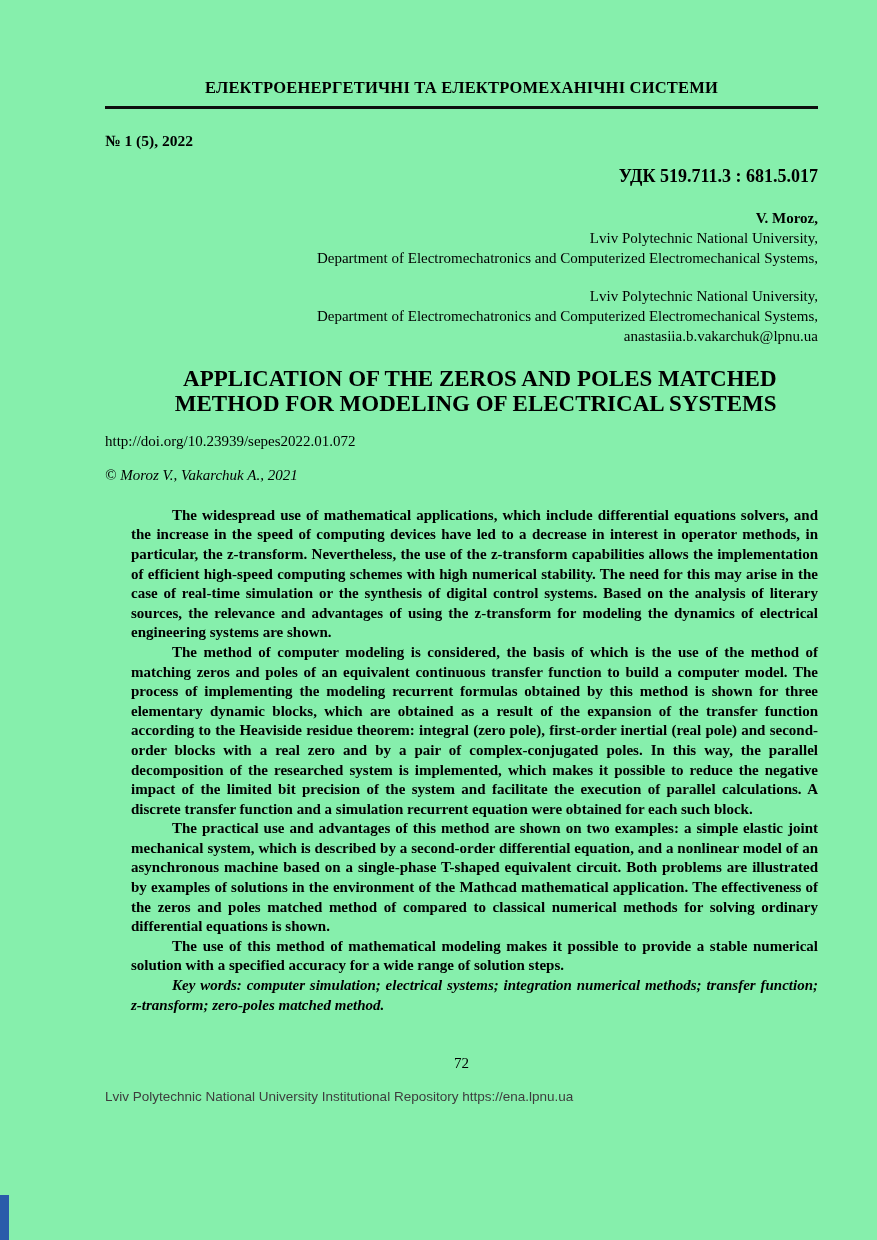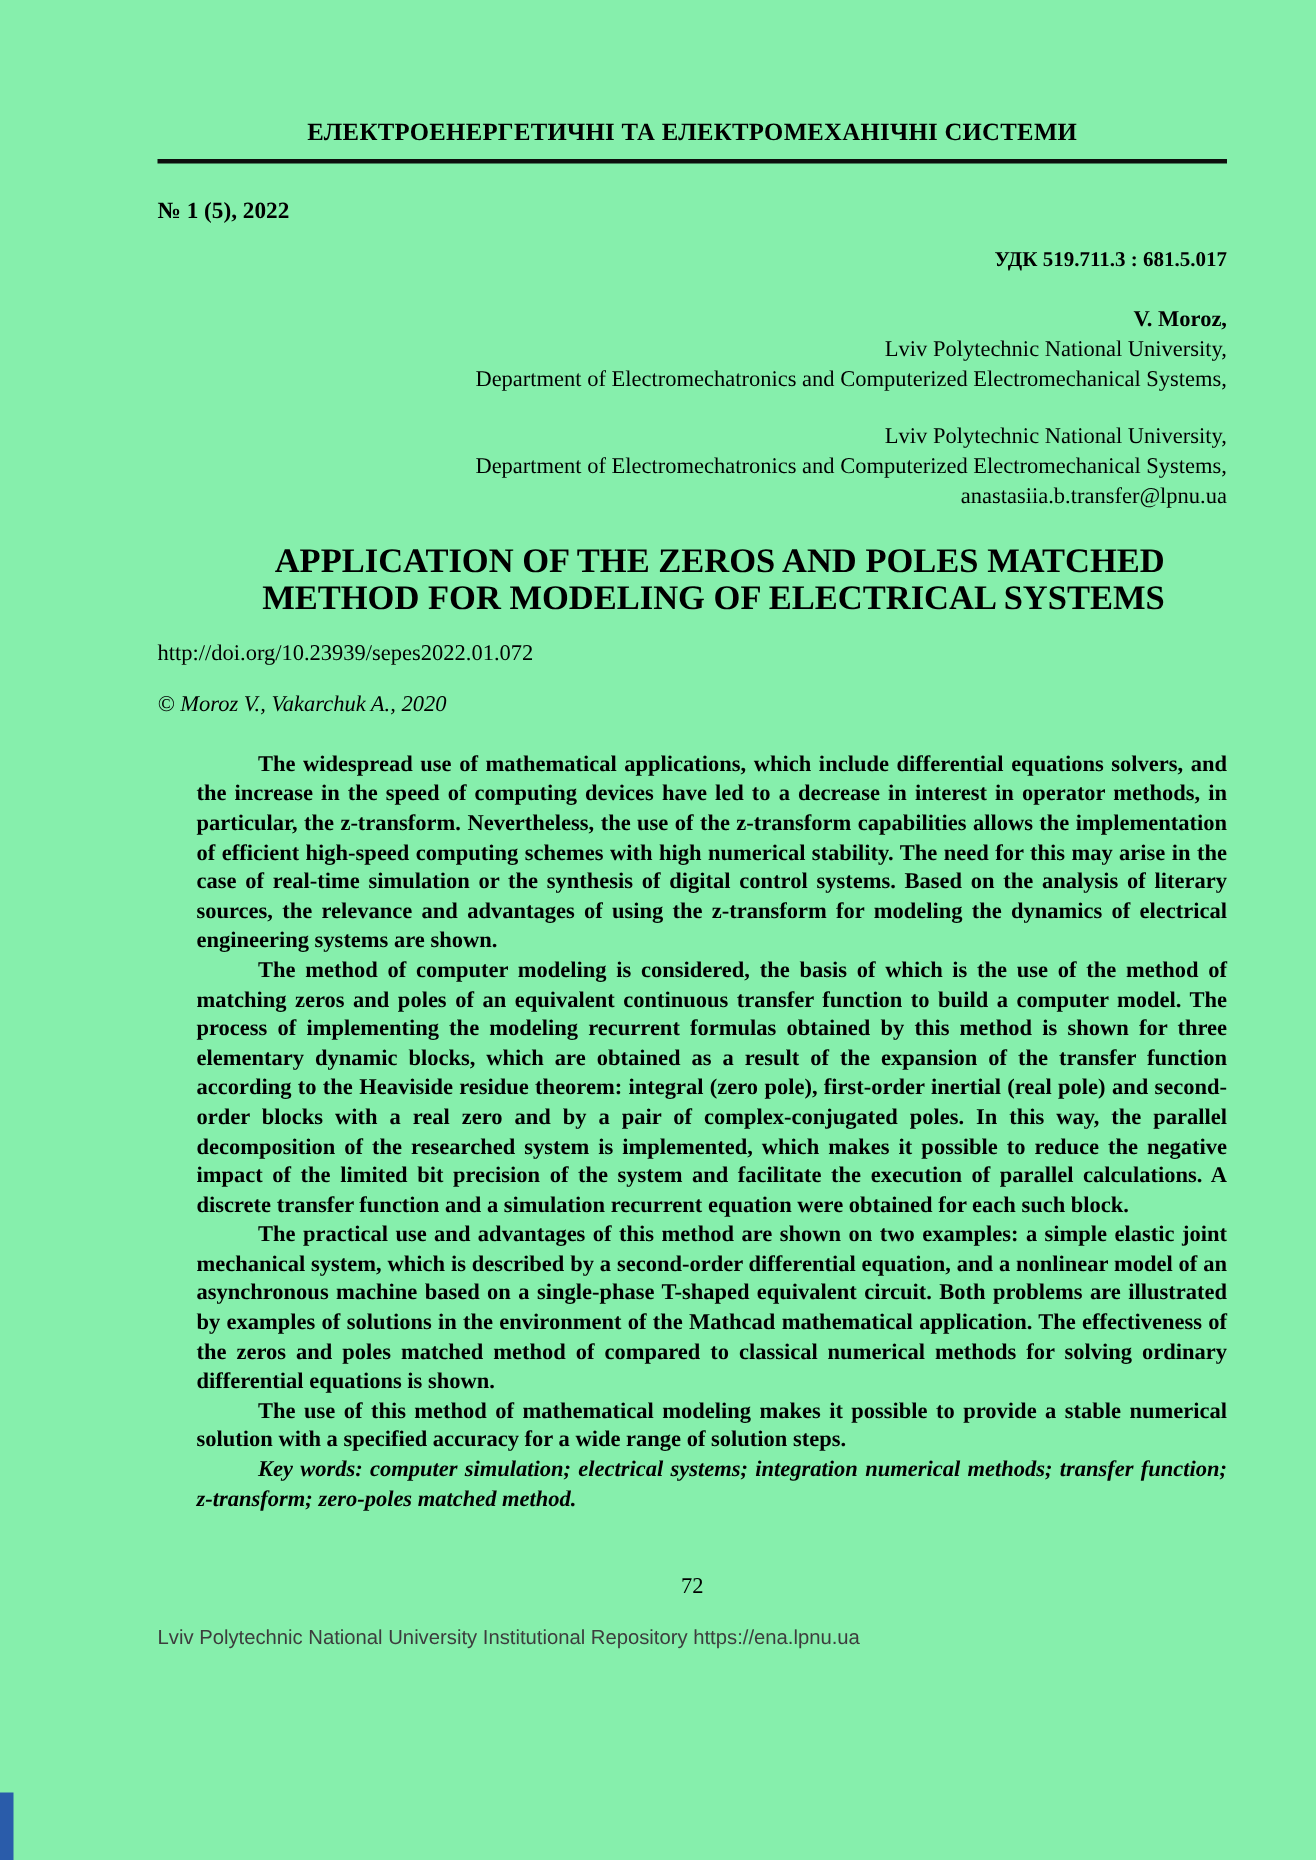--- a/index.html
+++ b/index.html
@@ -30,21 +30,21 @@
     height: 0;
   }
   .issue {
     margin-top: 23px;
     font-weight: bold;
     font-size: 15.5px;
   }
   .udk {
     margin-top: 16px;
     font-weight: bold;
-    font-size: 14px;
+    font-size: 18px;
     text-align: right;
   }
   .author-block {
     text-align: right;
     font-size: 15px;
     line-height: 19.8px;
   }
   .author-block.first { margin-top: 22px; }
   .author-block.second { margin-top: 19px; }
   .author-name { font-weight: bold; }
@@ -106,27 +106,27 @@
 
     <div class="author-block first">
       <div class="author-name">V. Moroz,</div>
       <div>Lviv Polytechnic National University,</div>
       <div>Department of Electromechatronics and Computerized Electromechanical Systems,</div>
     </div>
 
     <div class="author-block second">
       <div>Lviv Polytechnic National University,</div>
       <div>Department of Electromechatronics and Computerized Electromechanical Systems,</div>
-      <div>anastasiia.b.transfer@lpnu.ua</div>
+      <div>anastasiia.b.vakarchuk@lpnu.ua</div>
     </div>
 
     <div class="paper-title">APPLICATION OF THE ZEROS AND POLES MATCHED METHOD FOR MODELING OF ELECTRICAL SYSTEMS</div>
 
     <div class="doi">http://doi.org/10.23939/sepes2022.01.072</div>
-    <div class="copyright">© Moroz V., Vakarchuk A., 2020</div>
+    <div class="copyright">© Moroz V., Vakarchuk A., 2021</div>
 
     <div class="abstract">
       <p>The widespread use of mathematical applications, which include differential equations solvers, and the increase in the speed of computing devices have led to a decrease in interest in operator methods, in particular, the z-transform. Nevertheless, the use of the z-transform capabilities allows the implementation of efficient high-speed computing schemes with high numerical stability. The need for this may arise in the case of real-time simulation or the synthesis of digital control systems. Based on the analysis of literary sources, the relevance and advantages of using the z-transform for modeling the dynamics of electrical engineering systems are shown.</p>
       <p>The method of computer modeling is considered, the basis of which is the use of the method of matching zeros and poles of an equivalent continuous transfer function to build a computer model. The process of implementing the modeling recurrent formulas obtained by this method is shown for three elementary dynamic blocks, which are obtained as a result of the expansion of the transfer function according to the Heaviside residue theorem: integral (zero pole), first-order inertial (real pole) and second-order blocks with a real zero and by a pair of complex-conjugated poles. In this way, the parallel decomposition of the researched system is implemented, which makes it possible to reduce the negative impact of the limited bit precision of the system and facilitate the execution of parallel calculations. A discrete transfer function and a simulation recurrent equation were obtained for each such block.</p>
       <p>The practical use and advantages of this method are shown on two examples: a simple elastic joint mechanical system, which is described by a second-order differential equation, and a nonlinear model of an asynchronous machine based on a single-phase T-shaped equivalent circuit. Both problems are illustrated by examples of solutions in the environment of the Mathcad mathematical application. The effectiveness of the zeros and poles matched method of compared to classical numerical methods for solving ordinary differential equations is shown.</p>
       <p>The use of this method of mathematical modeling makes it possible to provide a stable numerical solution with a specified accuracy for a wide range of solution steps.</p>
       <p class="keywords">Key words: computer simulation; electrical systems; integration numerical methods; transfer function; z-transform; zero-poles matched method.</p>
     </div>
 
     <div class="page-number">72</div>

